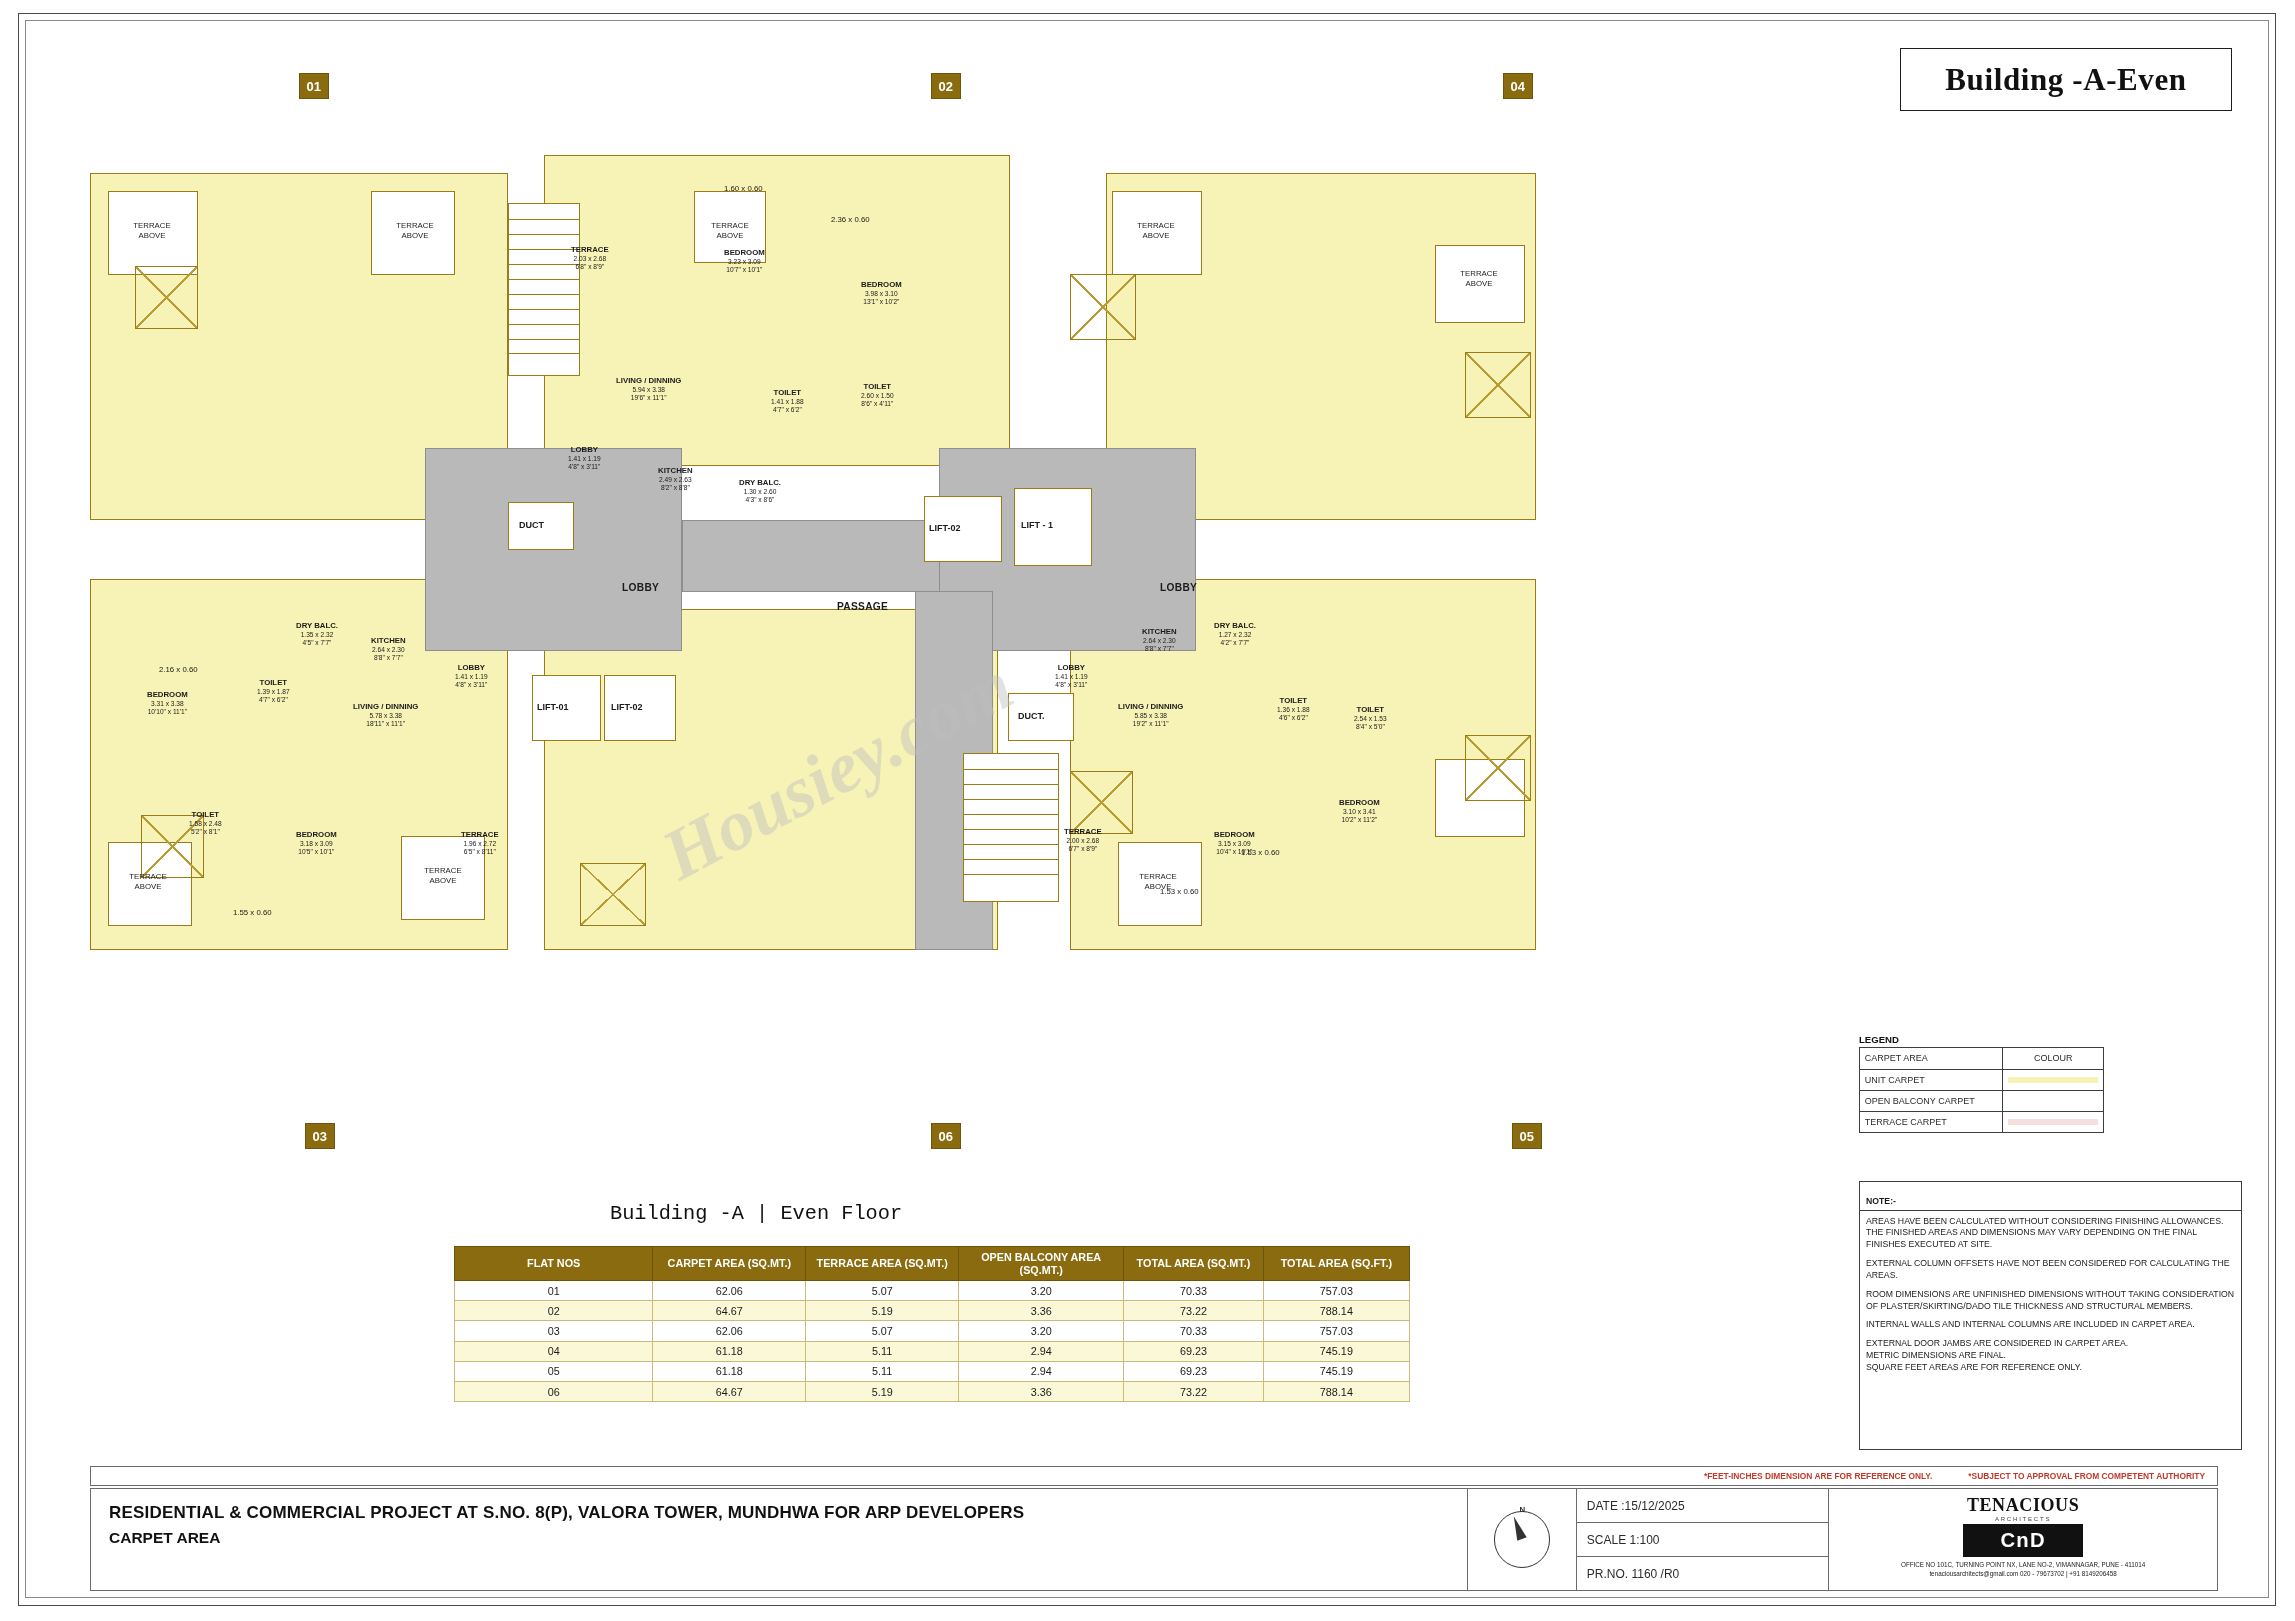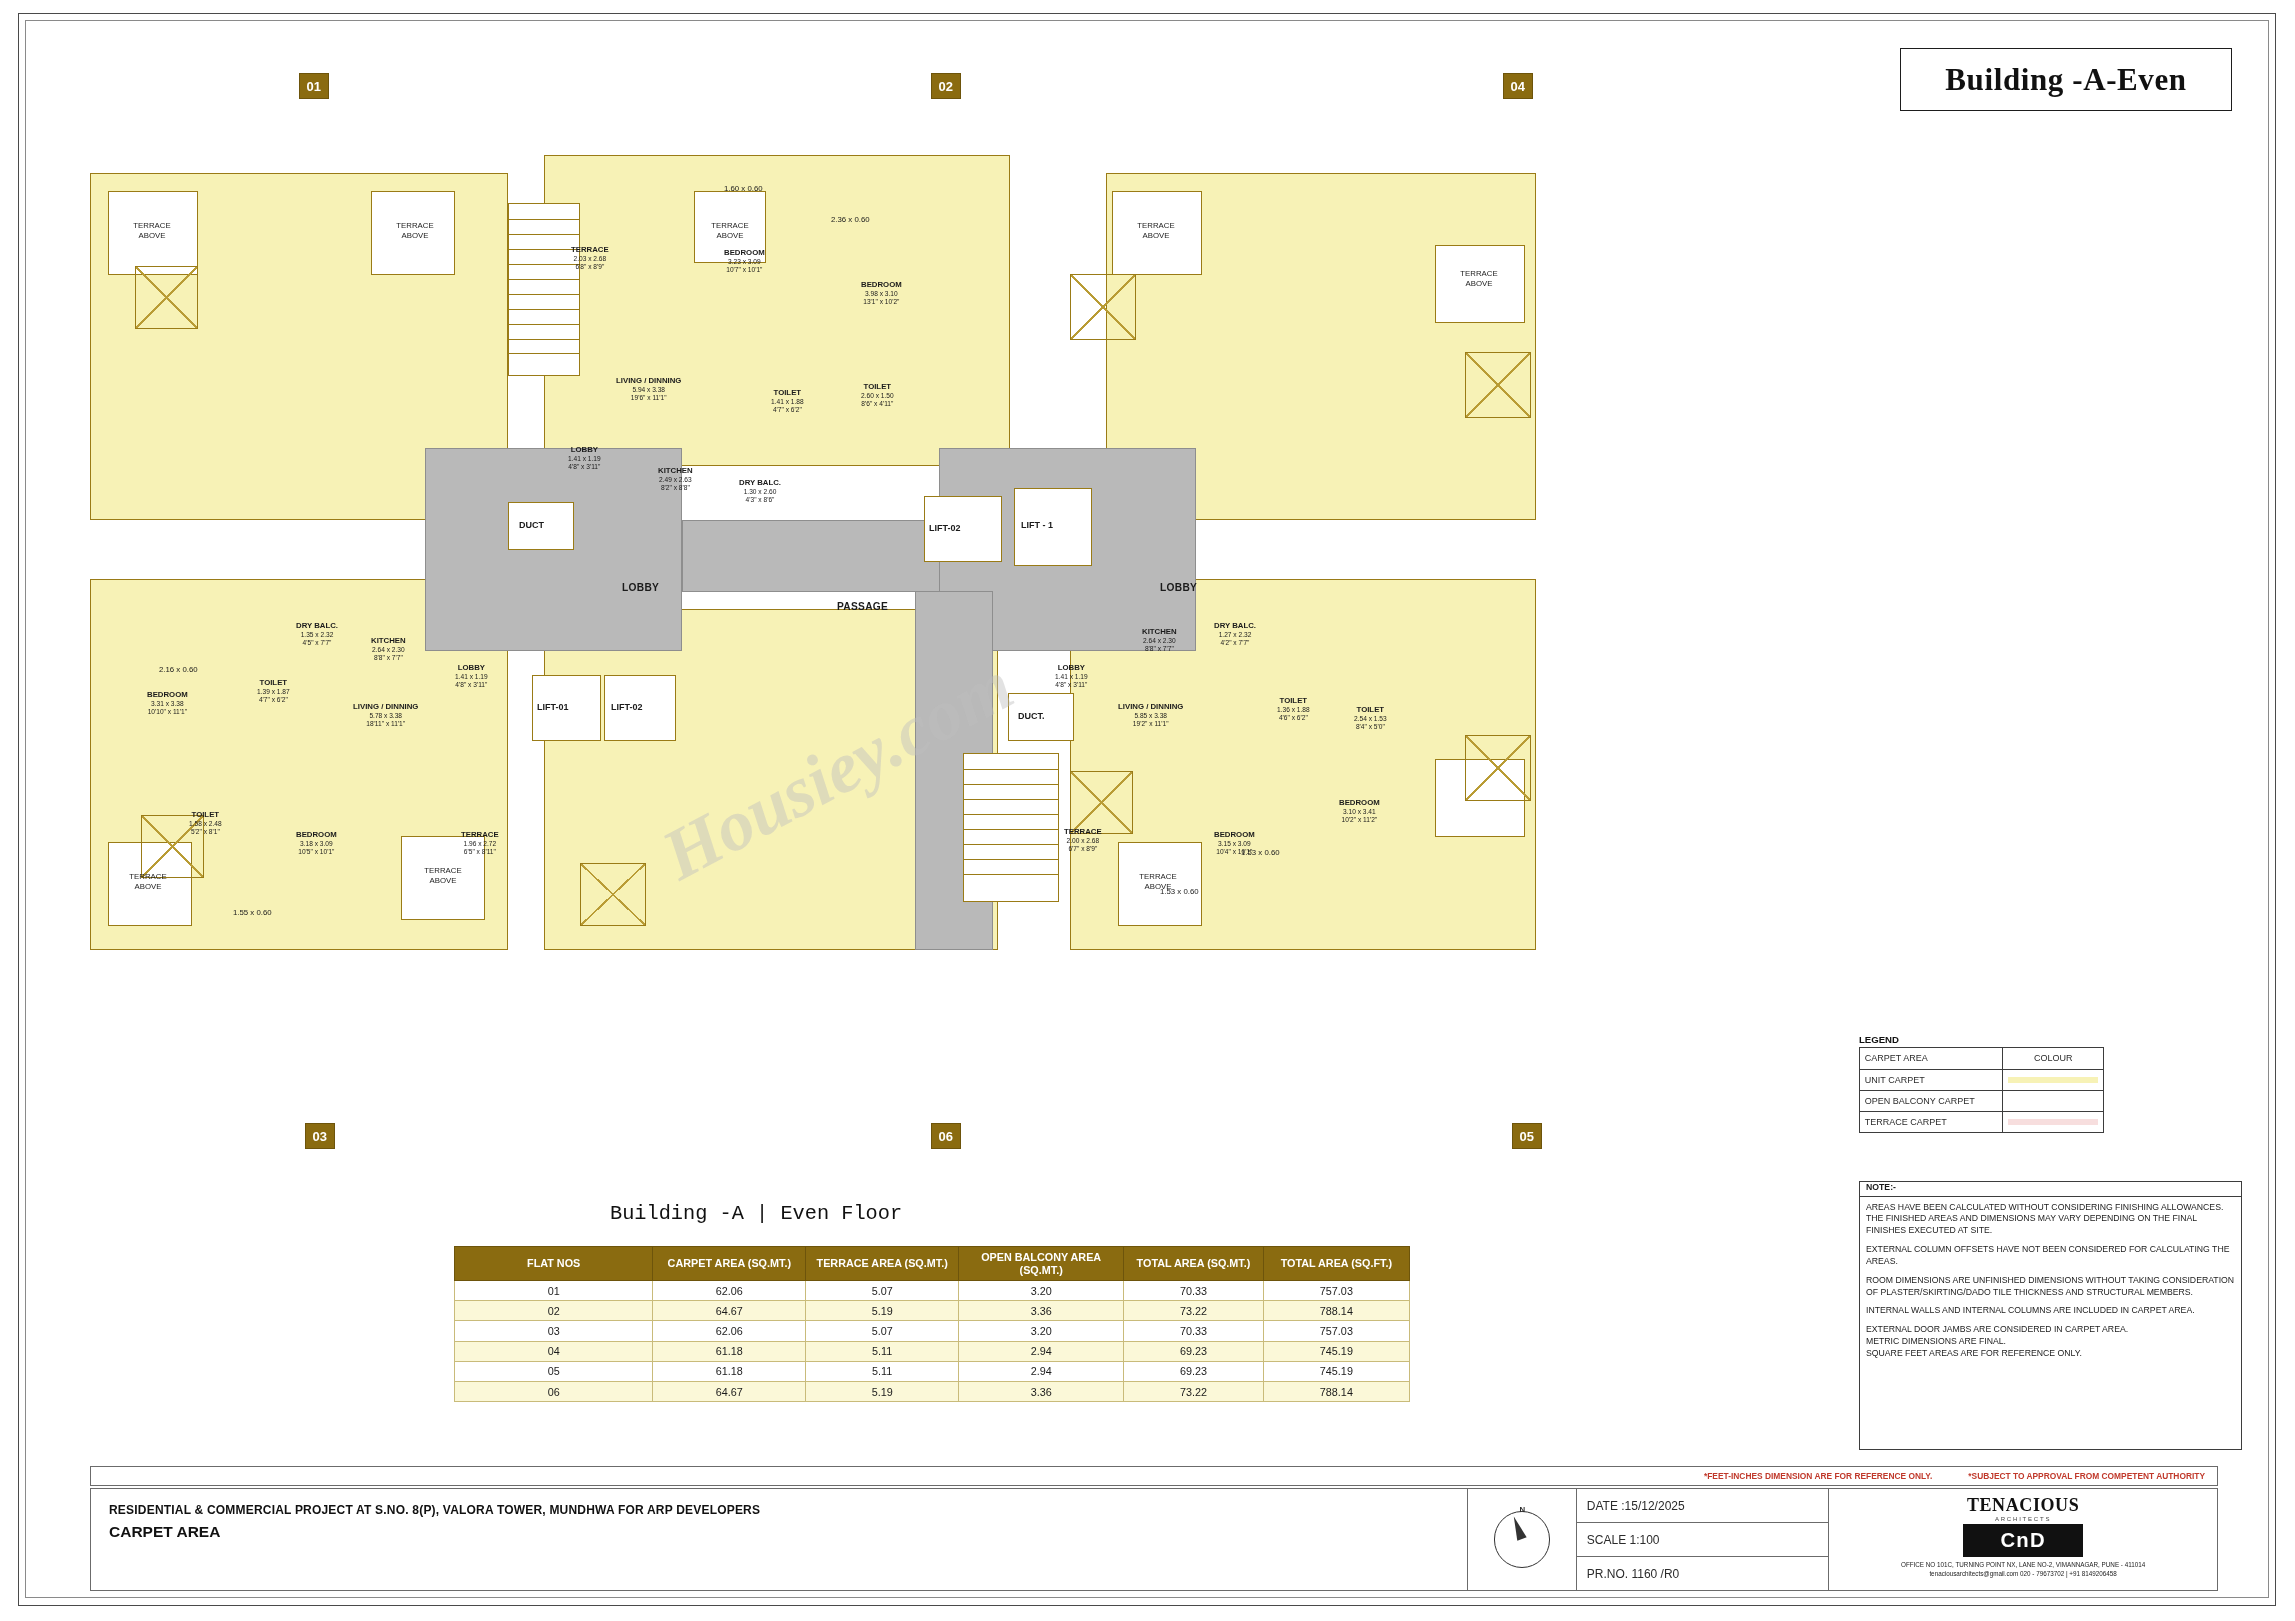--- a/index.html
+++ b/index.html
@@ -38,39 +38,39 @@
   
   .legend{position:absolute;left:1859px;top:1034px;width:245px;}
   .legend .cap{font-size:9.6px;font-weight:700;margin-bottom:2.4px;color:#111;}
   .legend table{border-collapse:collapse;width:100%;}
   .legend td{border:0.6px solid #3d3d3d;font-size:9px;padding:3.6px 4.8px;height:13px;}
   .legend td.c{width:90px;text-align:center;}
   .sw{display:block;height:6px;width:100%;}
 
   
   .note{position:absolute;left:1859px;top:1181px;width:383px;height:269px;border:0.6px solid #3d3d3d;box-sizing:border-box;
-        padding:1px 6px;font-size:8.7px;line-height:1.35;color:#1b1b1b;}
+        padding:15px 6px;font-size:8.7px;line-height:1.35;color:#1b1b1b;}
   .note .hd{font-weight:700;border-bottom:0.6px solid #3d3d3d;margin:-3.6px -6px 4.8px -6px;padding:2.4px 6px;}
   .note p{margin:0 0 7.2px 0;}
 
   
   .tbl-title{position:absolute;left:610px;top:1202px;font-family:Liberation Mono, monospace;font-size:20.3px;color:#111;}
   .tbl{position:absolute;left:454px;top:1246px;width:956px;border-collapse:collapse;}
   .tbl th{background:#8a6b10;color:#fff;font-size:10.8px;font-weight:700;border:0.6px solid #6d540b;padding:3.6px 2.4px;line-height:1.2;}
   .tbl td{border:0.6px solid #c9bb7a;font-size:10.8px;text-align:center;padding:3.6px 2.4px;color:#1b1b1b;}
   .tbl tr.alt td{background:#fbf8d8;}
   .tbl td.l{text-align:center;}
 
   
   .foot-note{position:absolute;left:90px;top:1466px;width:2128px;height:20.3px;border:0.6px solid #6b6b6b;box-sizing:border-box;
              display:flex;align-items:center;justify-content:flex-end;gap:36px;padding-right:12px;}
   .foot-note span{color:#c0392b;font-size:8.4px;font-weight:700;}
   .foot{position:absolute;left:90px;top:1488px;width:2128px;height:103px;border:0.6px solid #6b6b6b;box-sizing:border-box;display:flex;}
   .foot .f1{flex:1;padding:14.3px 18px;}
-  .foot .f1 .t1{font-size:12px;font-weight:700;color:#111;letter-spacing:0.2px;}
+  .foot .f1 .t1{font-size:17px;font-weight:700;color:#111;letter-spacing:0.2px;}
   .foot .f1 .t2{font-size:15.5px;font-weight:700;color:#111;margin-top:6px;}
   .foot .f2{width:108px;border-left:0.6px solid #6b6b6b;display:flex;align-items:center;justify-content:center;}
   .foot .f3{width:251px;border-left:0.6px solid #6b6b6b;display:flex;flex-direction:column;}
   .foot .f3 div{flex:1;border-bottom:0.6px solid #6b6b6b;display:flex;align-items:center;padding-left:9.6px;font-size:12px;}
   .foot .f3 div:last-child{border-bottom:none;}
   .foot .f4{width:371px;border-left:0.6px solid #6b6b6b;padding:6px 8.4px;text-align:center;}
   .foot .f4 .logo-name{font-family:"Liberation Serif",serif;font-size:18px;font-weight:700;letter-spacing:0.6px;color:#111;}
   .foot .f4 .logo-sub{font-size:6px;letter-spacing:1.8px;color:#444;}
   .foot .f4 .logo-mark{margin:2.4px auto 3.6px;width:120px;height:33px;background:#111;color:#fff;font-size:20.3px;font-weight:700;
        display:flex;align-items:center;justify-content:center;letter-spacing:1.2px;font-family:"Liberation Sans",sans-serif;}

